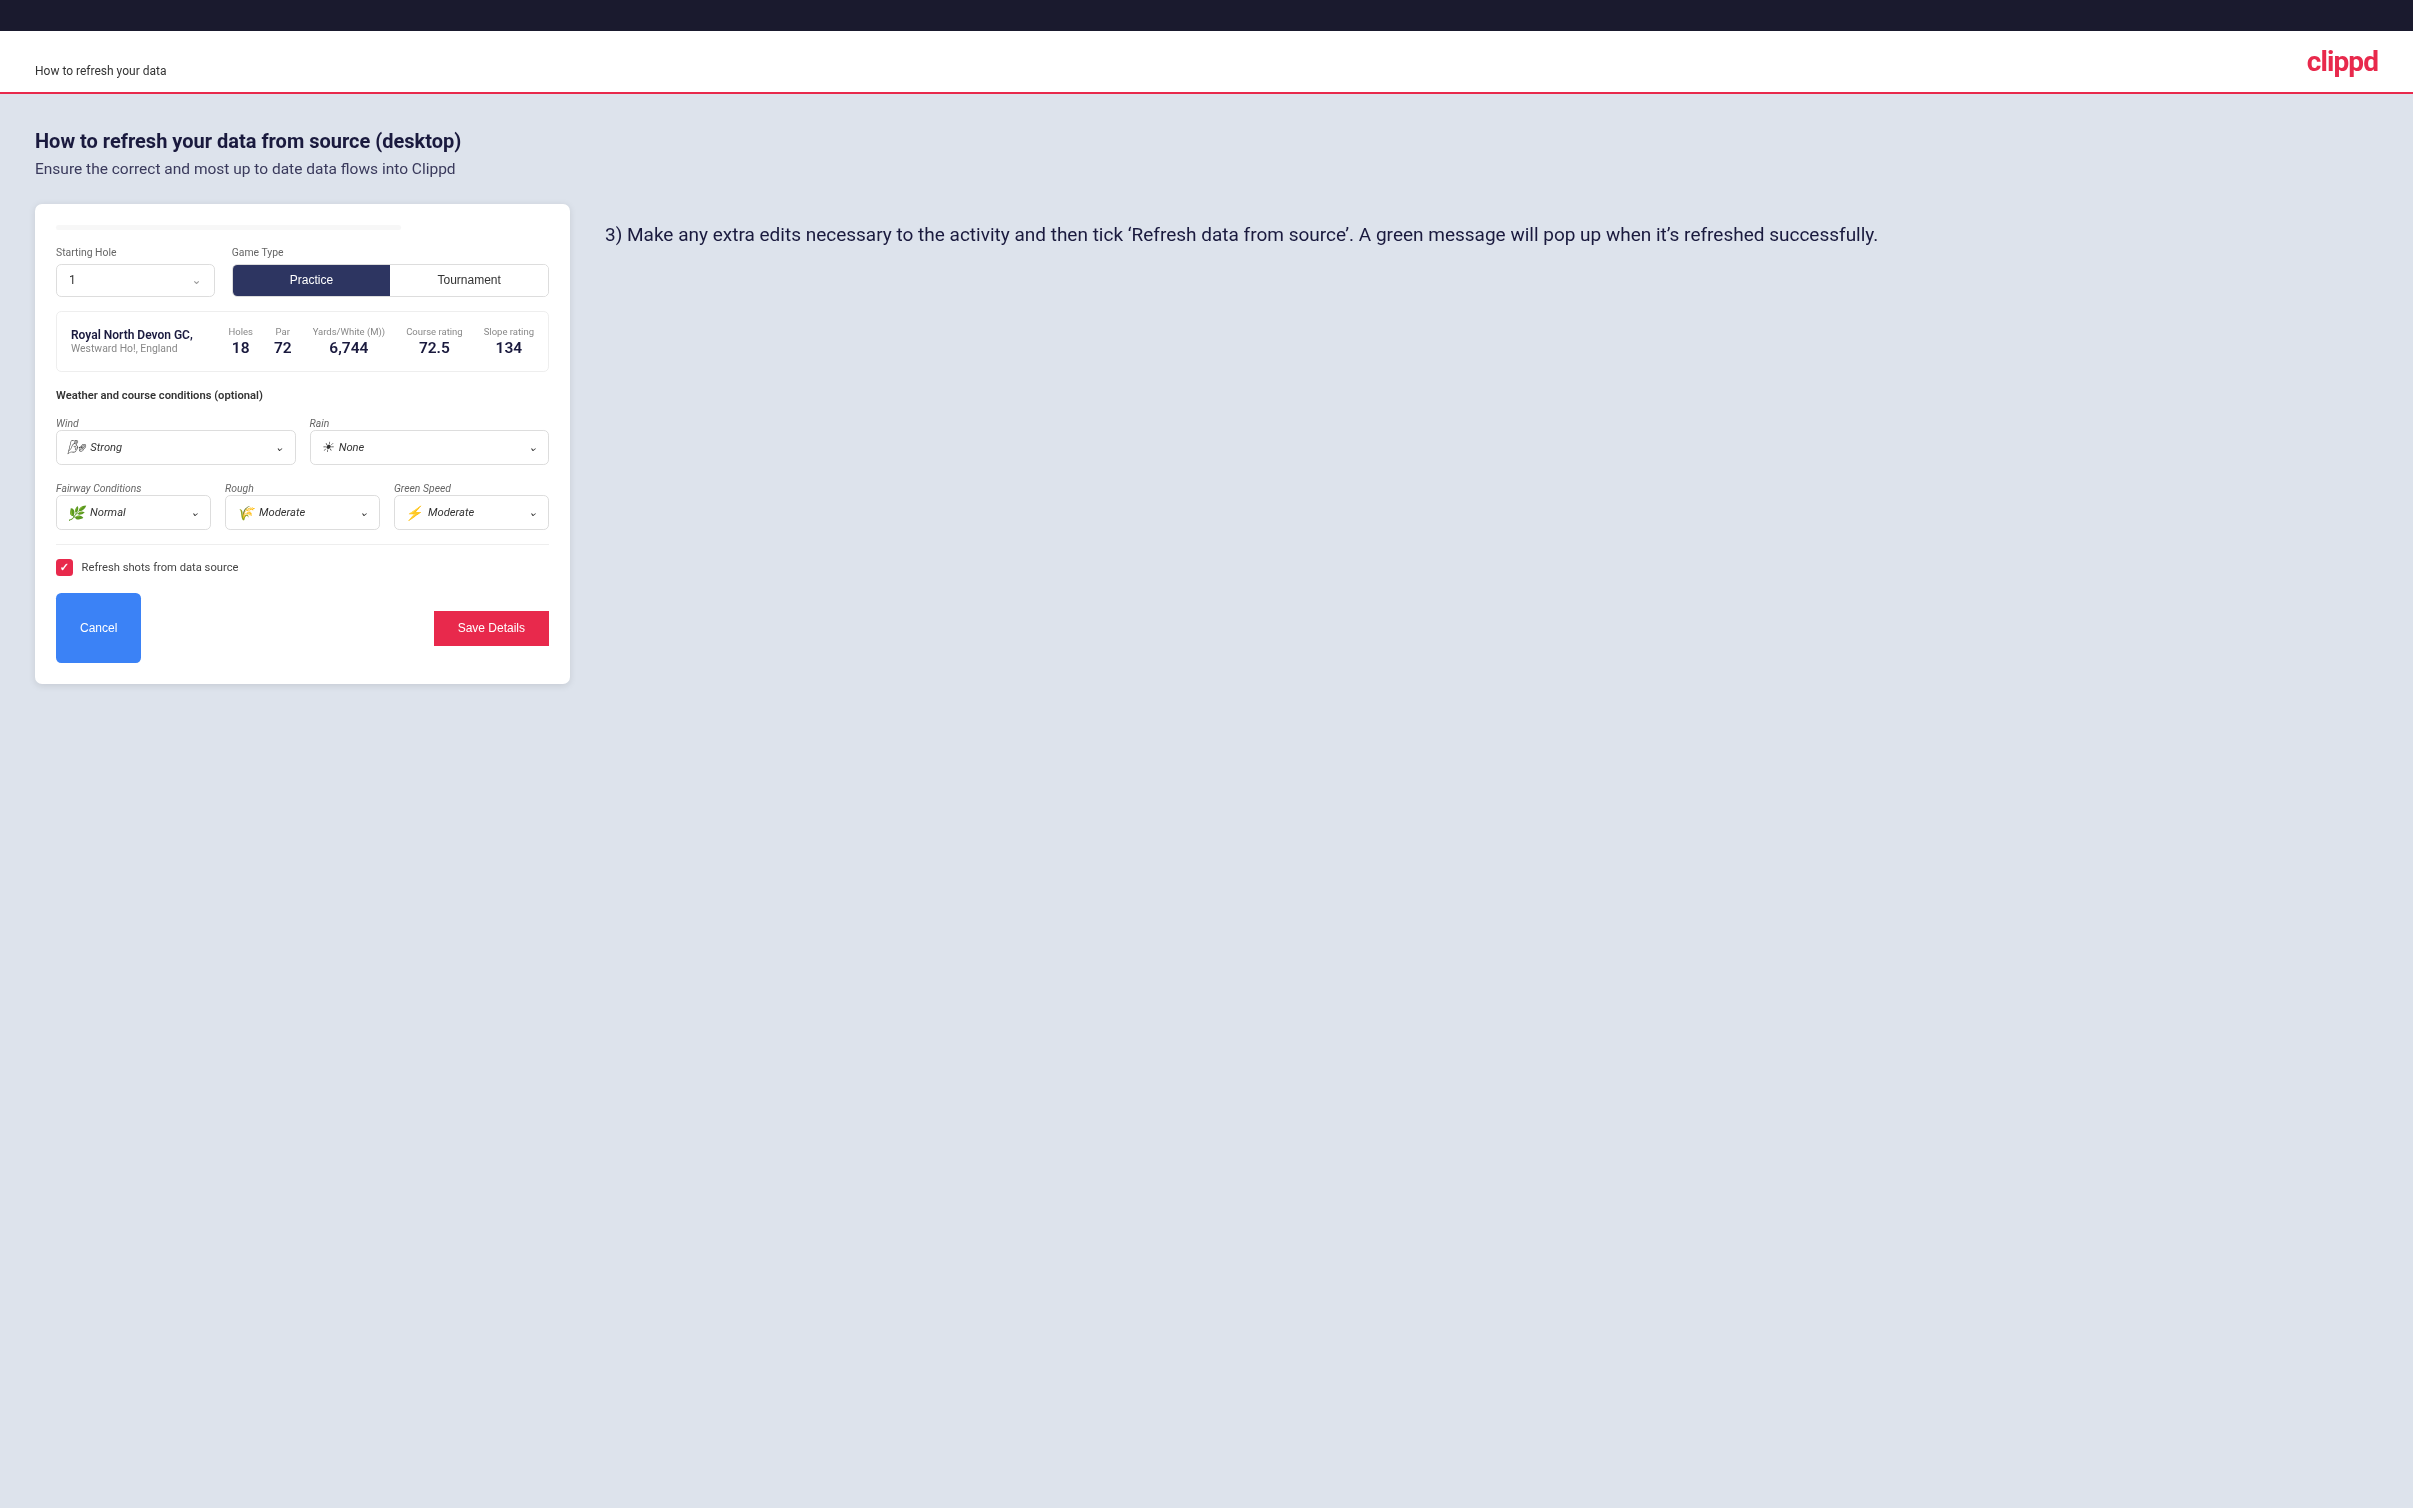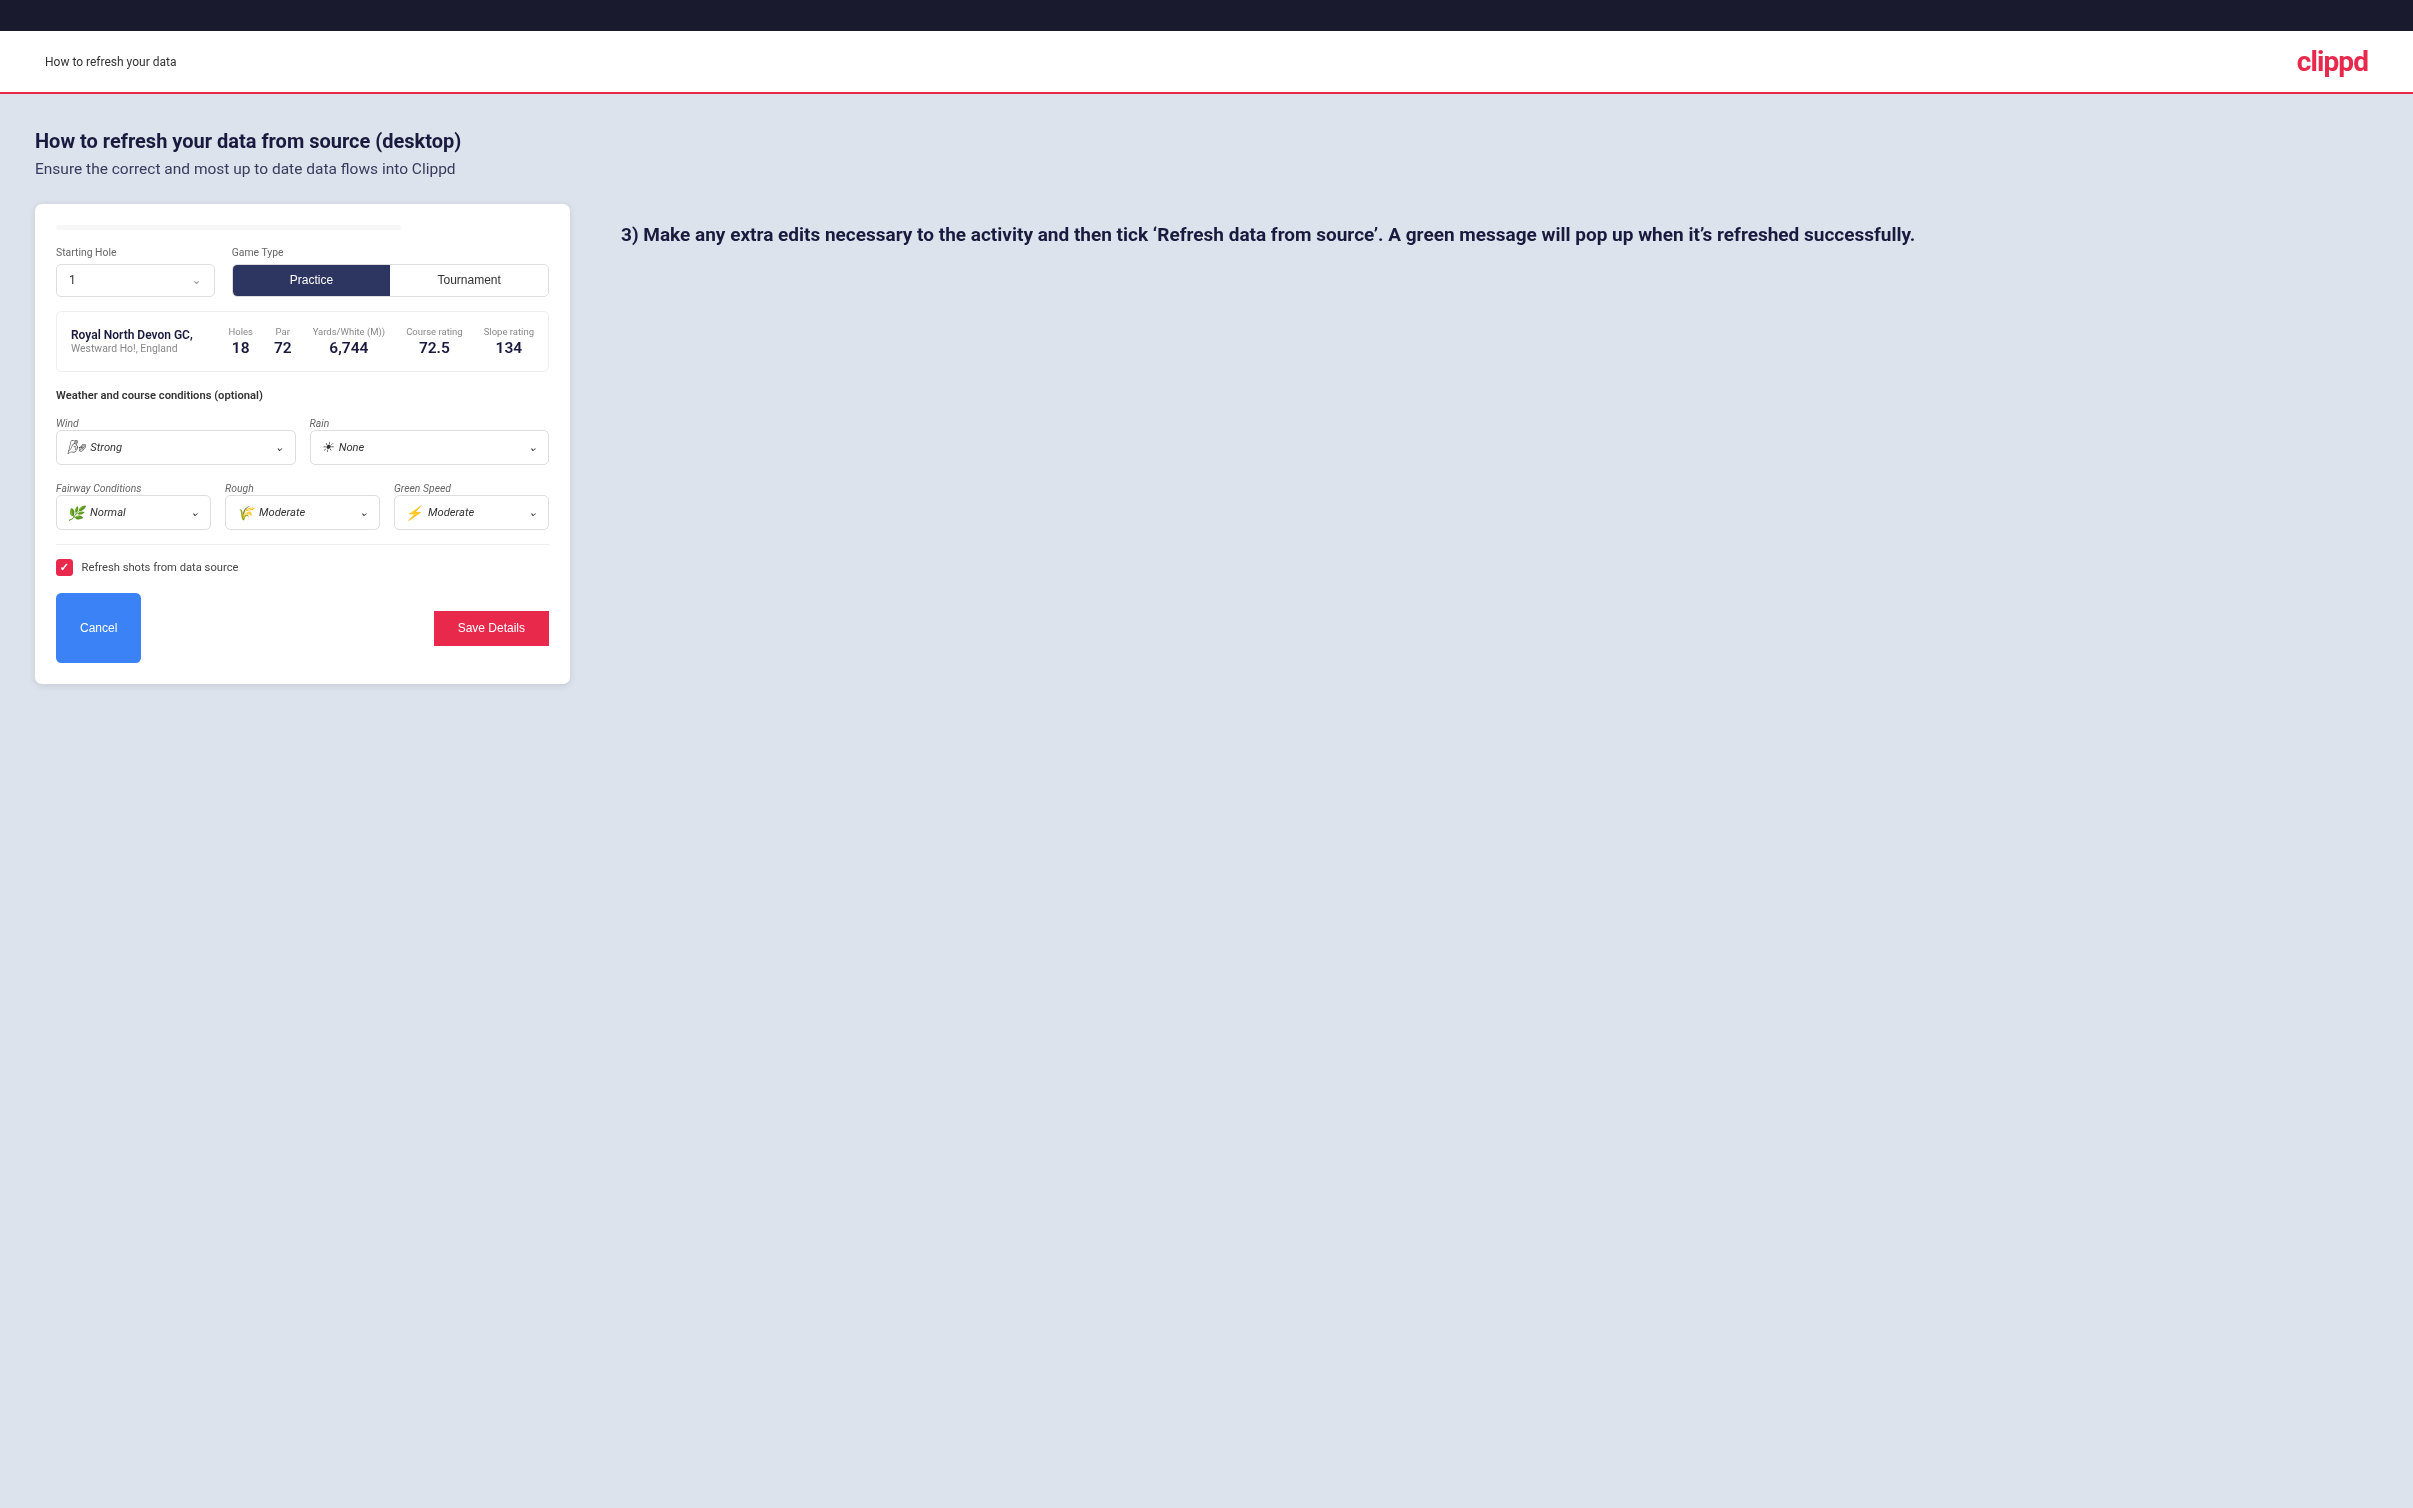--- a/index.html
+++ b/index.html
@@ -12,24 +12,24 @@
     .top-bar {
       background: #1a1a2e;
       height: 31px;
       display: flex;
       align-items: center;
       padding: 0 17px;
     }
 
     .header {
       background: #ffffff;
-      padding: 14px 45px;
+      padding: 14px 35px;
       display: flex;
       justify-content: space-between;
-      align-items: center;
+      align-items: flex-end;
       border-bottom: 2.6px solid #e8294c;
     }
 
     .header-title {
       font-size: 12px;
       color: #333;
       font-weight: 400;
     }
 
     .logo {
@@ -295,22 +295,21 @@
 
     .description-panel {
       flex: 1;
       padding: 17px 0;
     }
 
     .description-text {
       font-size: 19px;
       color: #1a1a3e;
       line-height: 1.5;
-      font-weight: 700;
-      margin-left: 16px;
+      font-weight: 400;
     }
   </style>
 </head>
 <body>
 
 <div class="top-bar"></div>
 
 <div class="header">
   <span class="header-title">How to refresh your data</span>
   <span class="logo">clippd</span>

